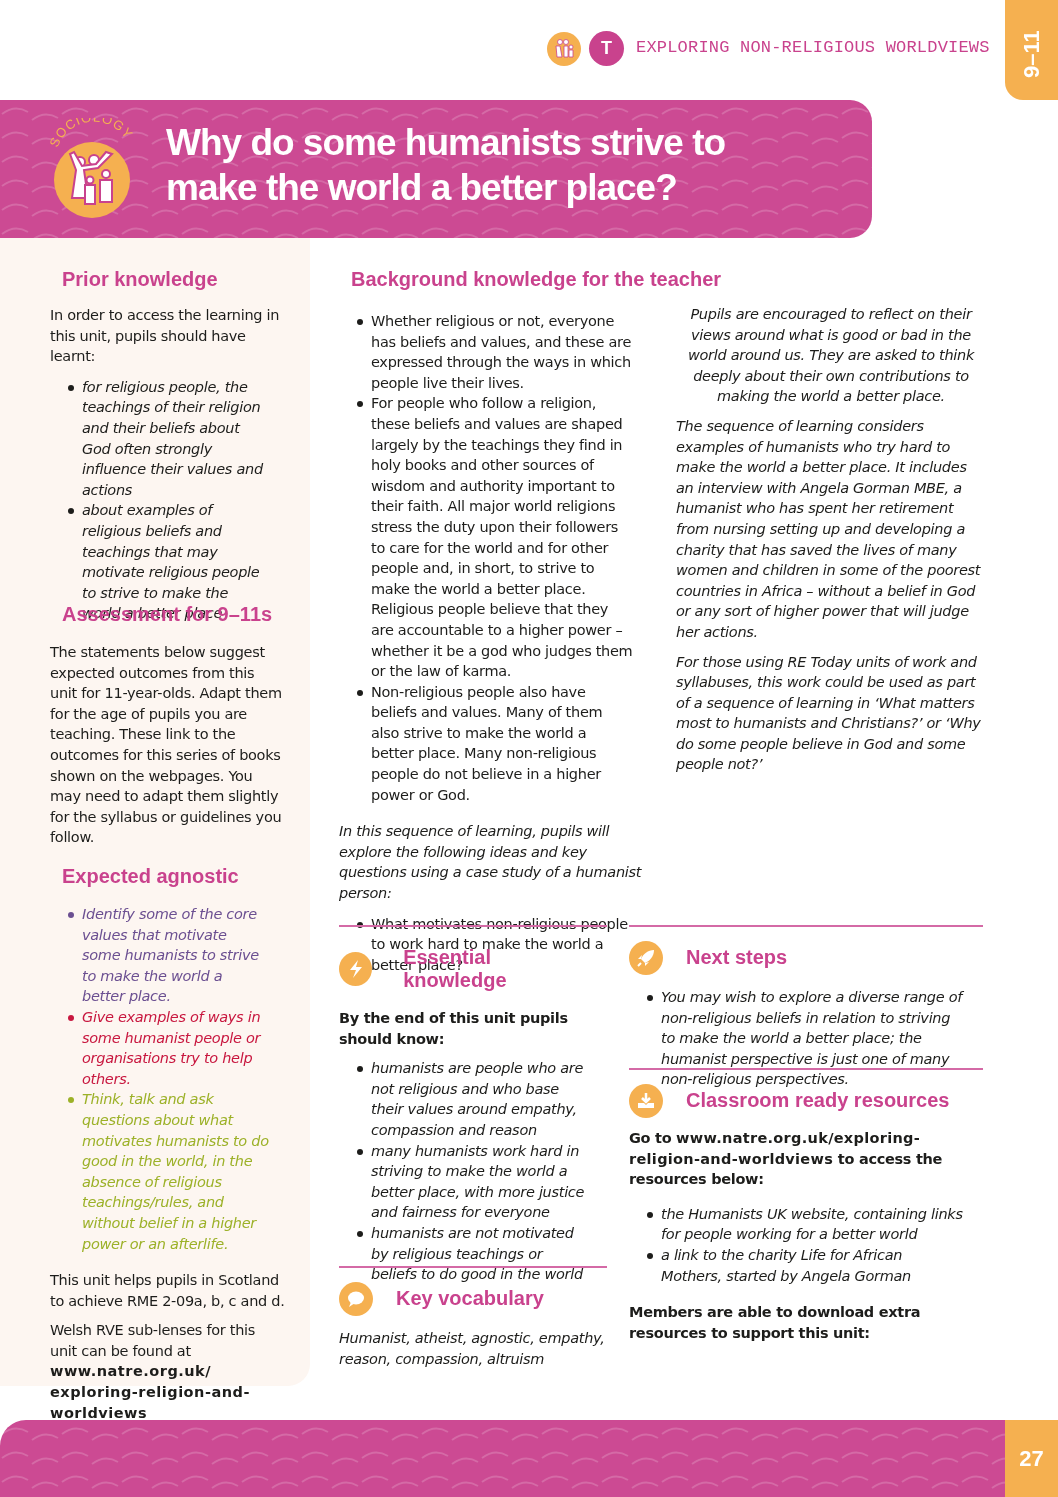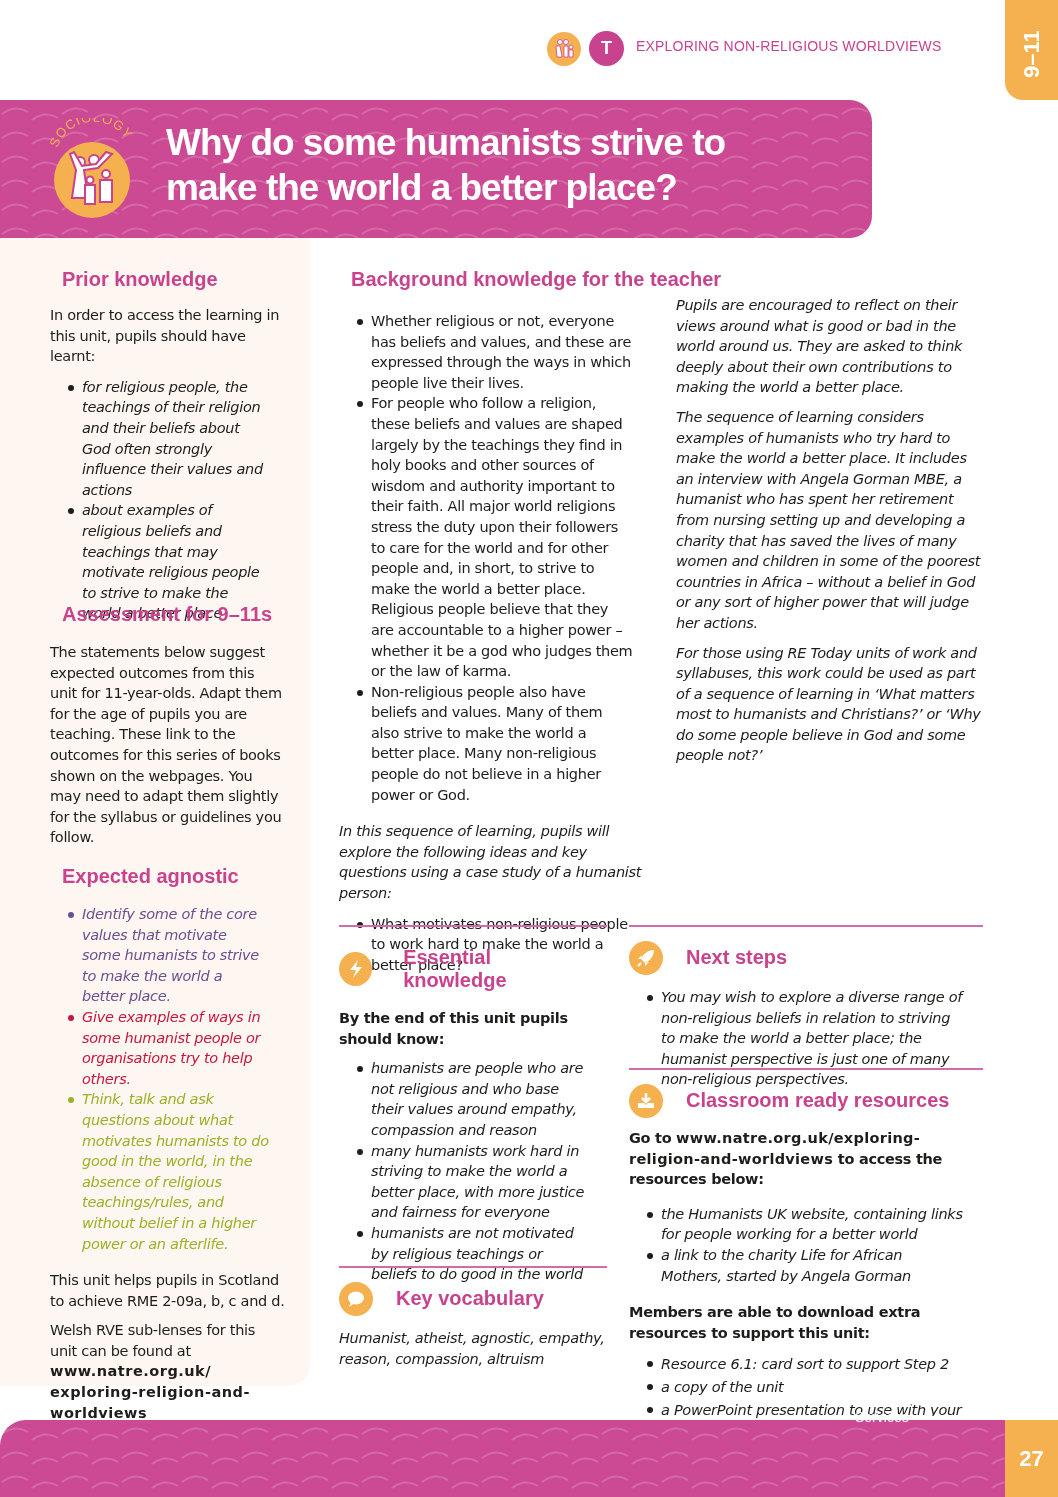--- a/index.html
+++ b/index.html
@@ -14,22 +14,22 @@
     left:547px; top:32px; width:34px; height:34px; border-radius:50%;
     background:#f5b050; display:flex; align-items:center; justify-content:center;
   }
   .top-icon-t {
     left:589px; top:31px; width:35px; height:35px; border-radius:50%;
     background:#c9428d; color:#fff; font-weight:bold; font-size:18px;
     display:flex; align-items:center; justify-content:center;
     font-family:"Liberation Sans", sans-serif;
   }
   .series-title {
-    left:636px; top:38px; color:#c9428d; font-size:14px; letter-spacing:0.2px;
-    font-family:Liberation Sans, sans-serif;
+    left:636px; top:38px; color:#c9428d; font-size:17px; letter-spacing:0.2px;
+    font-family:Liberation Mono, monospace;
   }
   .age-tab {
     left:1005px; top:0; width:53px; height:100px; background:#f5b050;
     border-radius:0 0 0 18px;
   }
   .age-tab span {
     position:absolute; left:8px; top:50px; transform:rotate(-90deg); transform-origin:left top;
     color:#fff; font-weight:bold; font-size:22px; white-space:nowrap;
     font-family:"Liberation Sans", sans-serif; top:78px; left:14px;
   }
@@ -78,21 +78,21 @@
     border-radius:26px 0 0 0; overflow:hidden;
   }
   .page-num-tab {
     left:1005px; top:1420px; width:53px; height:77px; background:#f5b050;
     color:#fff; font-weight:bold; font-size:22px;
     font-family:"Liberation Sans", sans-serif;
     display:flex; align-items:center; justify-content:center;
   }
   .brand { left:855px; top:1384px; color:#fff; font-family:"Liberation Sans", sans-serif; }
   .brand .b1 { font-weight:bold; font-size:28px; line-height:26px; letter-spacing:-0.5px; }
-  .brand .b2 { font-size:14px; line-height:14px; display:flex; align-items:center; gap:4px; }
+  .brand .b2 { font-size:10px; line-height:14px; display:flex; align-items:center; gap:4px; }
   .brand .b2 i { display:inline-block; width:58px; height:3px; background:#fff; }
 </style>
 </head>
 <body>
 
 <div class="abs top-icon-sociology">
   <svg width="24" height="24" viewBox="0 0 24 24">
     <circle cx="8" cy="5" r="2.5" fill="#fff" stroke="#c9428d" stroke-width="0.8"></circle>
     <circle cx="14" cy="5" r="2.5" fill="#fff" stroke="#c9428d" stroke-width="0.8"></circle>
     <path d="M4 9 L8 9 L10 20 L5 20 Z" fill="#fff" stroke="#c9428d" stroke-width="0.8"></path>
@@ -180,21 +180,21 @@
       <li class="k">Non-religious people also have beliefs and values. Many of them also strive to make the world a better place. Many non-religious people do not believe in a higher power or God.</li>
     </ul>
   <p class="body-text italic" style="margin-top:9px;">In this sequence of learning, pupils will explore the following ideas and key questions using a case study of a humanist person:</p>
   <ul class="bul" style="margin-top:10px;" id="bg-questions">
       <li class="k">What motivates non-religious people to work hard to make the world a better place?</li>
     </ul>
 </div>
 
 <div class="abs" style="left:676px; top:295px; width:310px;">
   <div id="bg-col2-paras">
-      <p class="body-text italic" style="">Pupils are encouraged to reflect on their views around what is good or bad in the world around us. They are asked to think deeply about their own contributions to making the world a better place.</p>
+      <p class="body-text italic" style="margin-top: 9px; text-align: center;">Pupils are encouraged to reflect on their views around what is good or bad in the world around us. They are asked to think deeply about their own contributions to making the world a better place.</p>
       <p class="body-text italic" style="margin-top: 9px;">The sequence of learning considers examples of humanists who try hard to make the world a better place. It includes an interview with Angela Gorman MBE, a humanist who has spent her retirement from nursing setting up and developing a charity that has saved the lives of many women and children in some of the poorest countries in Africa – without a belief in God or any sort of higher power that will judge her actions.</p>
       <p class="body-text italic" style="margin-top: 9px;">For those using RE Today units of work and syllabuses, this work could be used as part of a sequence of learning in ‘What matters most to humanists and Christians?’ or ‘Why do some people believe in God and some people not?’</p>
     </div>
 </div>
 
 <div class="abs" style="left:339px; top:925px; width:268px;">
   <div class="rule"></div>
   <div style="display:flex; align-items:center; gap:19px; margin-top:7px;">
     <div class="sec-icon">
       <svg width="18" height="20" viewBox="0 0 18 20">
@@ -254,25 +254,20 @@
     <h2 class="h2">Classroom ready resources</h2>
   </div>
   <p class="body-text" style="margin-top:4px; font-weight:bold;">
     <span>Go to </span><span style="letter-spacing:0.3px;">www.natre.org.uk/exploring-religion-and-worldviews</span><span> to access the resources below:</span>
   </p>
   <ul class="bul italic" style="margin-top:14px;" id="res-list">
       <li class="k">the Humanists UK website, containing links for people working for a better world</li>
       <li class="k">a link to the charity Life for African Mothers, started by Angela Gorman</li>
     </ul>
   <p class="body-text bold" style="margin-top:8px;">Members are able to download extra resources to support this unit:</p>
-  <ul class="bul italic" style="margin-top:10px; line-height:23px;" id="member-list">
-      <li class="k" style="line-height: 23px;">Resource 6.1: card sort to support Step 2</li>
-      <li class="k" style="line-height: 23px;">a copy of the unit</li>
-      <li class="k" style="line-height: 23px;">a PowerPoint presentation to use with your class</li>
-    </ul>
 </div>
 
 <div class="abs footer">
   <svg class="banner-pattern" width="1005" height="77">
     <rect width="1005" height="77" fill="url(#waves)"></rect>
   </svg>
 </div>
 <div class="abs brand">
   <div class="b1">RE Today</div>
   <div class="b2">

